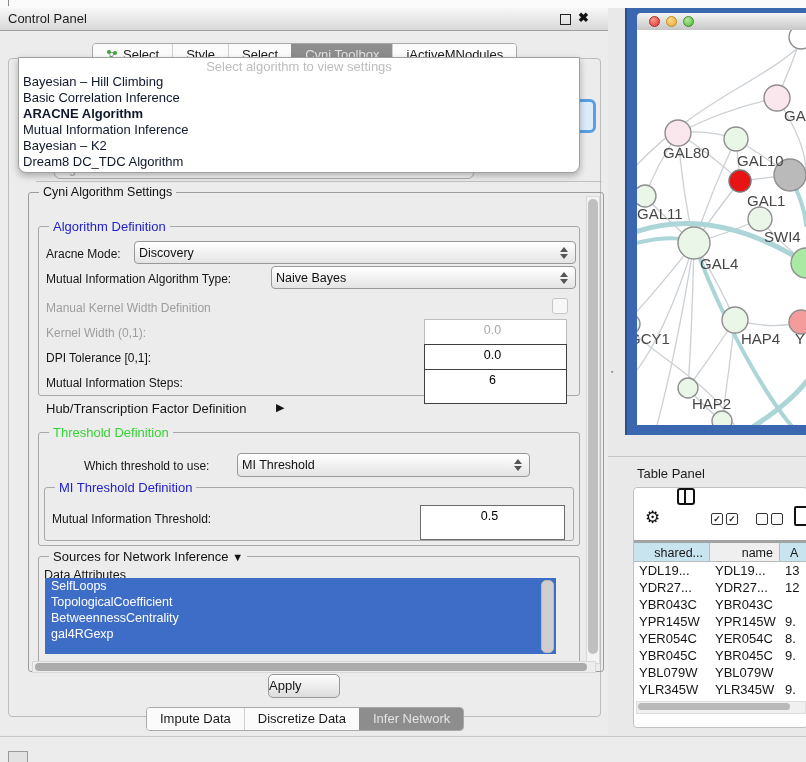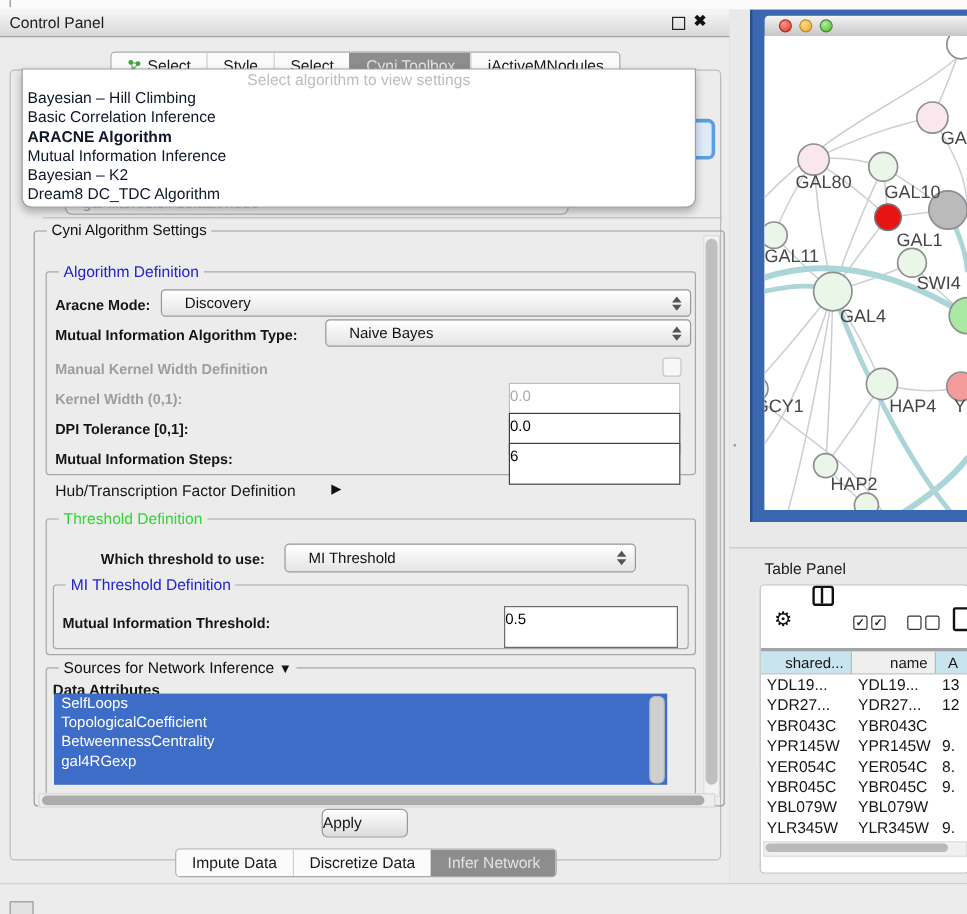--- a/index.html
+++ b/index.html
@@ -43,34 +43,34 @@
   .gtitle{position:absolute;top:-8px;left:10px;background:#ececec;padding:0 4px;font-size:13px}
   .blue{color:var(--title-blue)}
   .green{color:var(--title-green)}
   #outer-group{left:28px;top:184px;width:574px;height:478px;border:1px solid #9c9c9c;border-radius:3px}
   #outer-title{top:-8px;left:10px;position:absolute;background:#ececec;padding:0 4px;font-size:12.5px;color:#111}
   
   #v-scroll{left:586px;top:188px;width:14px;height:468px;background:#f3f3f3;border:1px solid #d9d9d9;box-sizing:border-box}
   #v-thumb{left:1px;top:2px;width:10px;height:455px;background:#bfbfbf;border-radius:6px;position:absolute}
   #h-scroll{left:32px;top:653px;width:564px;height:12px;background:#ededed;border:1px solid #d8d8d8;box-sizing:border-box}
   #h-thumb{left:2px;top:1px;width:552px;height:8px;background:#ababab;border-radius:5px;position:absolute}
-  .lbl{font-size:12px;font-weight:bold;color:#151515;white-space:nowrap}
+  .lbl{font-size:12px;font-weight:normal;color:#151515;white-space:nowrap}
   .lbl.dis{color:#9d9d9d}
   
   .combo{position:absolute;height:23px;border:1px solid #989898;border-radius:4px;
          background:linear-gradient(#ffffff,#e4e4e4);font-size:12.5px;line-height:22px;
-         padding-left:19px;box-sizing:border-box;color:#111}
+         padding-left:4px;box-sizing:border-box;color:#111}
   .spin{position:absolute;right:6px;top:50%;margin-top:-7px;width:9px;height:14px}
   .spin:before{content:"";position:absolute;top:1px;left:0;border-left:4.5px solid transparent;
                border-right:4.5px solid transparent;border-bottom:5px solid #555}
   .spin:after{content:"";position:absolute;bottom:1px;left:0;border-left:4.5px solid transparent;
               border-right:4.5px solid transparent;border-top:5px solid #555}
   
   .field{position:absolute;height:35px;background:#fff;font-size:12.5px;line-height:20px;
-         text-align:left;padding-right:6px;box-sizing:border-box}
+         text-align:center;padding-right:6px;box-sizing:border-box}
   .field.dim{border:1px solid #bdbdbd;color:#a8a8a8}
   .field.on{border:1.5px solid #3f3f3f;color:#000}
   .checkbox{position:absolute;width:14px;height:14px;border:1px solid #c6c6c6;border-radius:3px;background:#f7f7f7}
   .tri{font-size:11px;color:#111}
   
   #attr-list{left:45px;top:570px;width:511px;height:76px;background:var(--selection-blue);overflow:hidden}
   .attr-item{color:#fff;font-size:12.5px;line-height:16px;padding-left:6px;white-space:nowrap}
   #attr-scroll{left:541px;top:572px;width:11px;height:71px;background:#cfcfcf;border-radius:5px;border:1px solid #b9b9b9}
   
   #apply-btn{left:268px;top:666px;width:70px;height:22px;border:1px solid #999;border-radius:5px;

